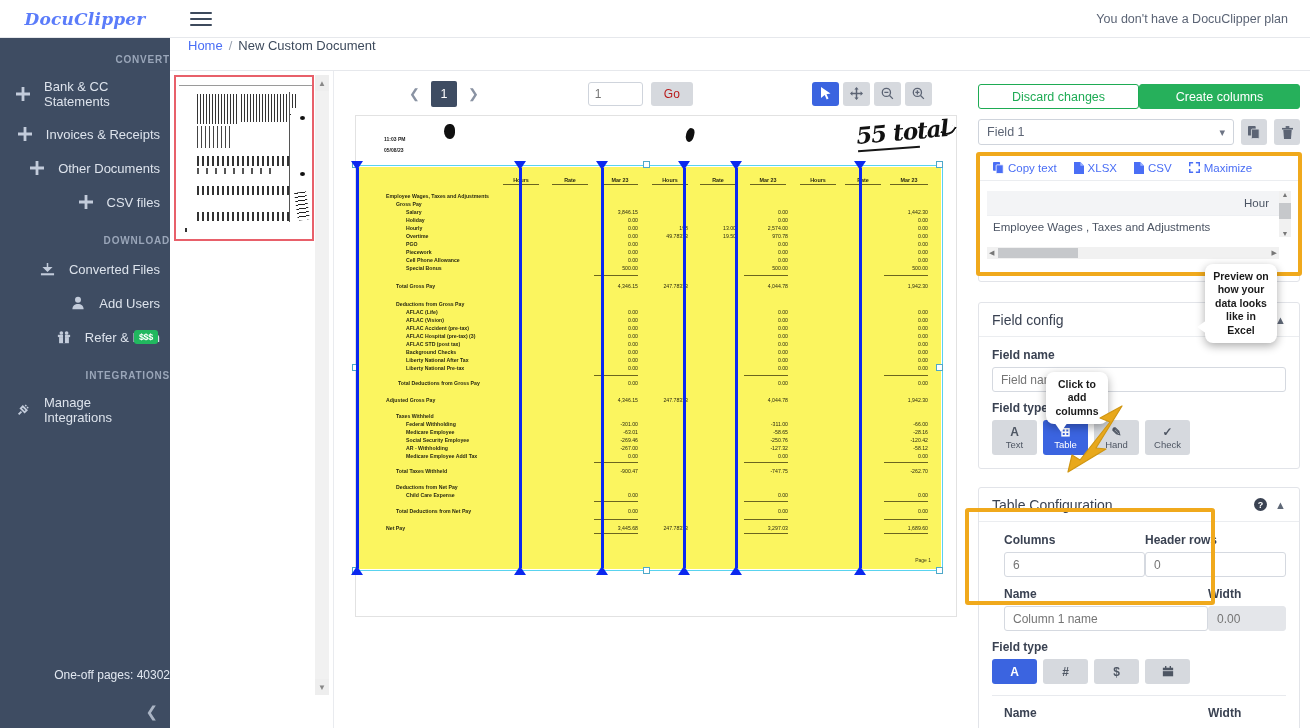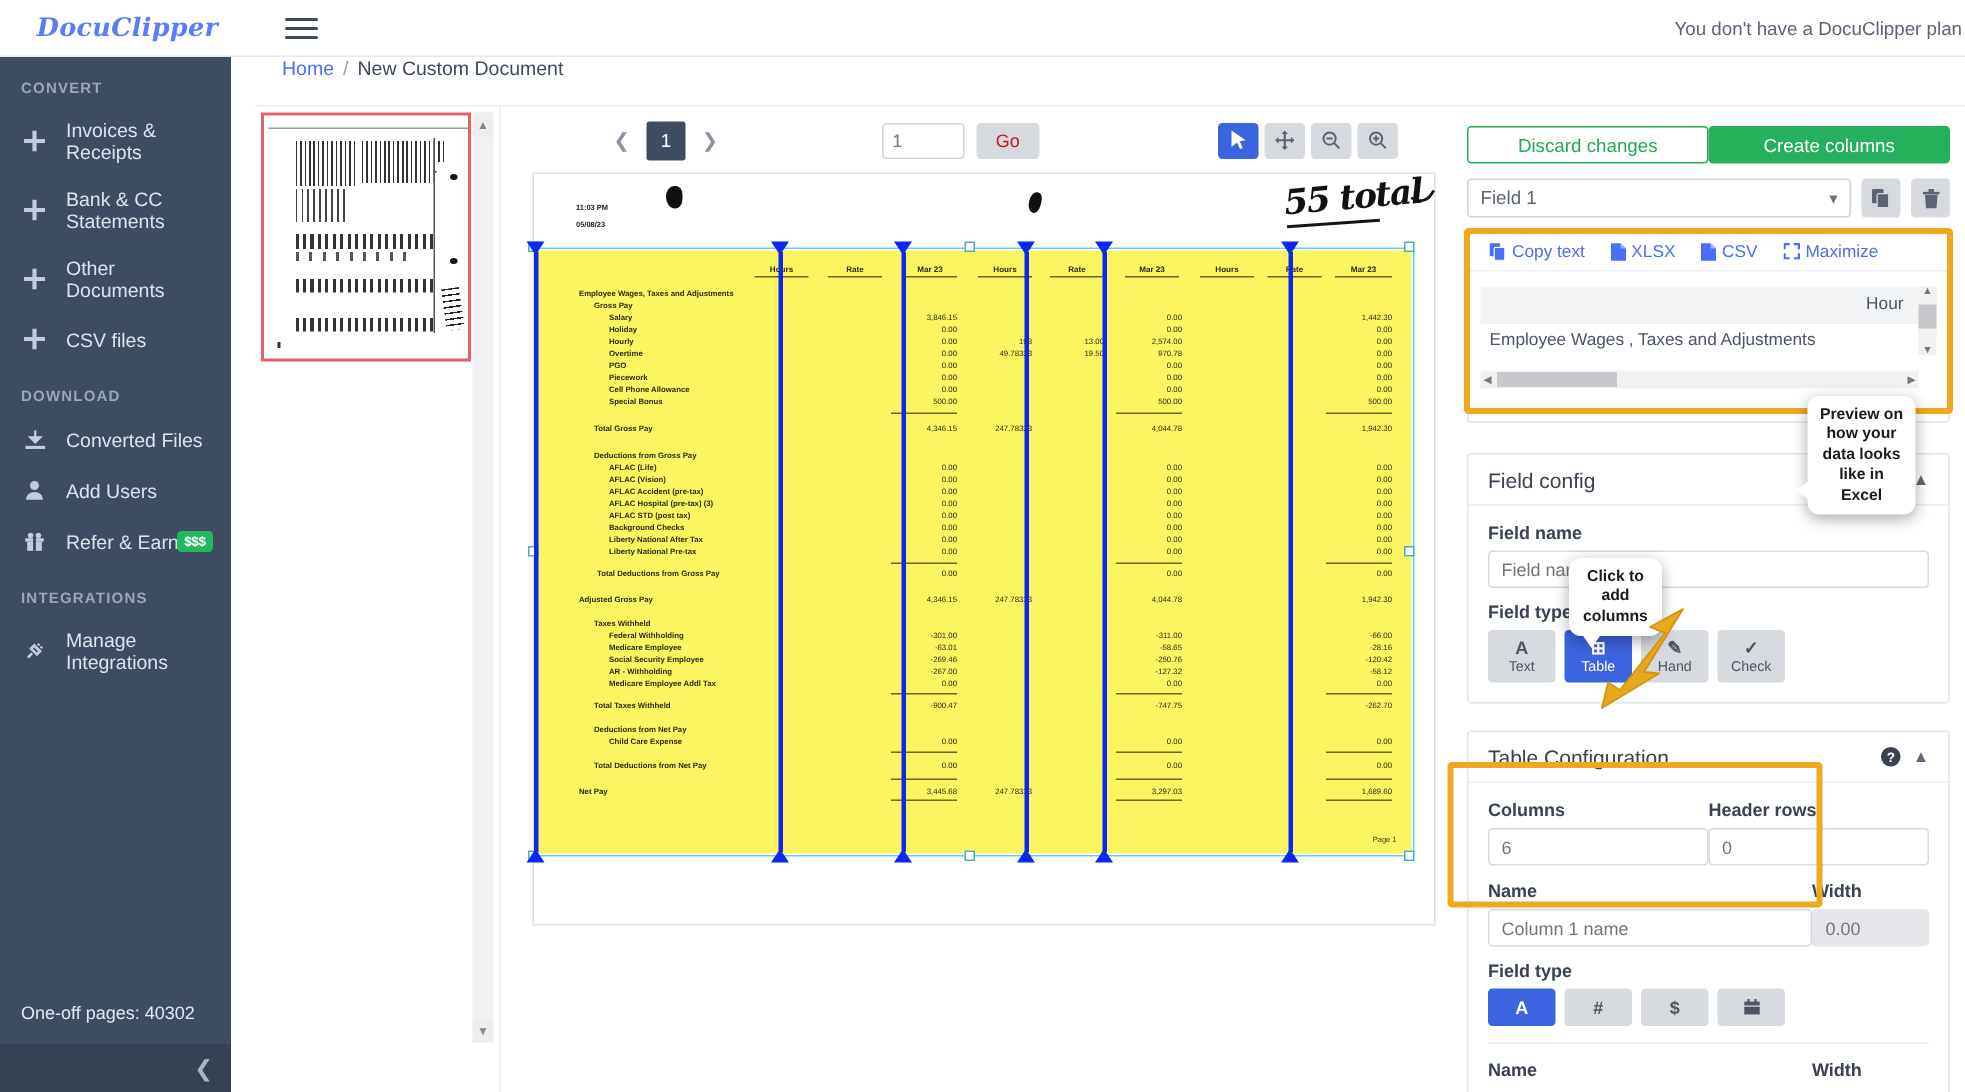--- a/index.html
+++ b/index.html
@@ -22,29 +22,29 @@
     width: 170px; text-align: center;
     font-family: "DejaVu Serif", serif;
     font-style: italic; font-weight: bold;
     font-size: 17px; color: #5b7cfa; letter-spacing: .2px;
   }
   .hamburger { margin-left: 20px; width: 22px; cursor: pointer; }
   .hamburger span {
     display: block; height: 2px; background: #3d4a5c; margin: 4px 0; border-radius: 1px;
   }
   .plan-note {
-    margin-left: auto; margin-right: 2px;
+    margin-left: auto; margin-right: 22px;
     font-size: 12.5px; color: #5b6475;
   }
 
   
   .sidebar {
-    position: absolute; left: 0; top: 38px; width: 154px; height: 690px;
+    position: absolute; left: 0; top: 38px; width: 170px; height: 690px;
     background: #3e4c62; color: #cfd6e2;
-    display: flex; flex-direction: column;
+    display: flex; flex-direction: column; align-items: flex-end;
   }
   .side-section {
     font-size: 10px; font-weight: bold; letter-spacing: .8px;
     color: #9aa6b9; padding: 16px 0 6px 14px; text-transform: uppercase;
   }
   .side-item {
     display: flex; align-items: center; gap: 12px;
     padding: 8px 10px 8px 14px; font-size: 13px; color: #dde3ec;
     cursor: pointer; position: relative;
   }
@@ -310,21 +310,21 @@
     width: 45px; height: 35px; background: #d6d9de; border-radius: 3px;
     display: flex; flex-direction: column; align-items: center; justify-content: center;
     font-size: 9.5px; color: #4e5663; cursor: pointer; overflow: hidden;
   }
   .ftype .gl { font-size: 12px; line-height: 13px; font-weight: bold; }
   .ftype.sel { background: #3b64e0; color: #fff; }
   .tbl-highlight {
     position: absolute; border: 4px solid #f0a91c; border-radius: 3px;
     left: 965px; top: 508px; width: 250px; height: 97px; pointer-events: none;
   }
-  .two-col { display: flex; gap: 0; }
+  .two-col { display: flex; gap: 0; margin-left: 12px; }
   .two-col > div { flex: 1; }
   .w-narrow { flex: 0 0 78px !important; }
   .type-row2 { display: flex; gap: 6px; margin-top: 5px; }
   .tbtn2 {
     width: 45px; height: 25px; background: #d6d9de; border-radius: 3px;
     display: flex; align-items: center; justify-content: center;
     font-size: 12px; font-weight: bold; color: #4e5663; cursor: pointer;
   }
   .tbtn2.sel { background: #3b64e0; color: #fff; }
   .divider { height: 1px; background: #e8eaee; margin: 11px 0 10px 0; }
@@ -347,29 +347,29 @@
 
   <div class="sidebar">
 
     <div class="side-section">CONVERT</div>
     <div class="side-item">
       <span class="side-icon">
         <svg width="14" height="14" viewBox="0 0 14 14">
             <path d="M5.6 0h2.8v5.6H14v2.8H8.4V14H5.6V8.4H0V5.6h5.6z" fill="currentColor"></path>
           </svg>
       </span>
-      <span>Invoices &amp; Receipts</span>
+      <span>Bank &amp; CC Statements</span>
     </div>
     <div class="side-item">
       <span class="side-icon">
         <svg width="14" height="14" viewBox="0 0 14 14">
             <path d="M5.6 0h2.8v5.6H14v2.8H8.4V14H5.6V8.4H0V5.6h5.6z" fill="currentColor"></path>
           </svg>
       </span>
-      <span>Bank &amp; CC Statements</span>
+      <span>Invoices &amp; Receipts</span>
     </div>
     <div class="side-item">
       <span class="side-icon">
         <svg width="14" height="14" viewBox="0 0 14 14">
             <path d="M5.6 0h2.8v5.6H14v2.8H8.4V14H5.6V8.4H0V5.6h5.6z" fill="currentColor"></path>
           </svg>
       </span>
       <span>Other Documents</span>
     </div>
     <div class="side-item">

